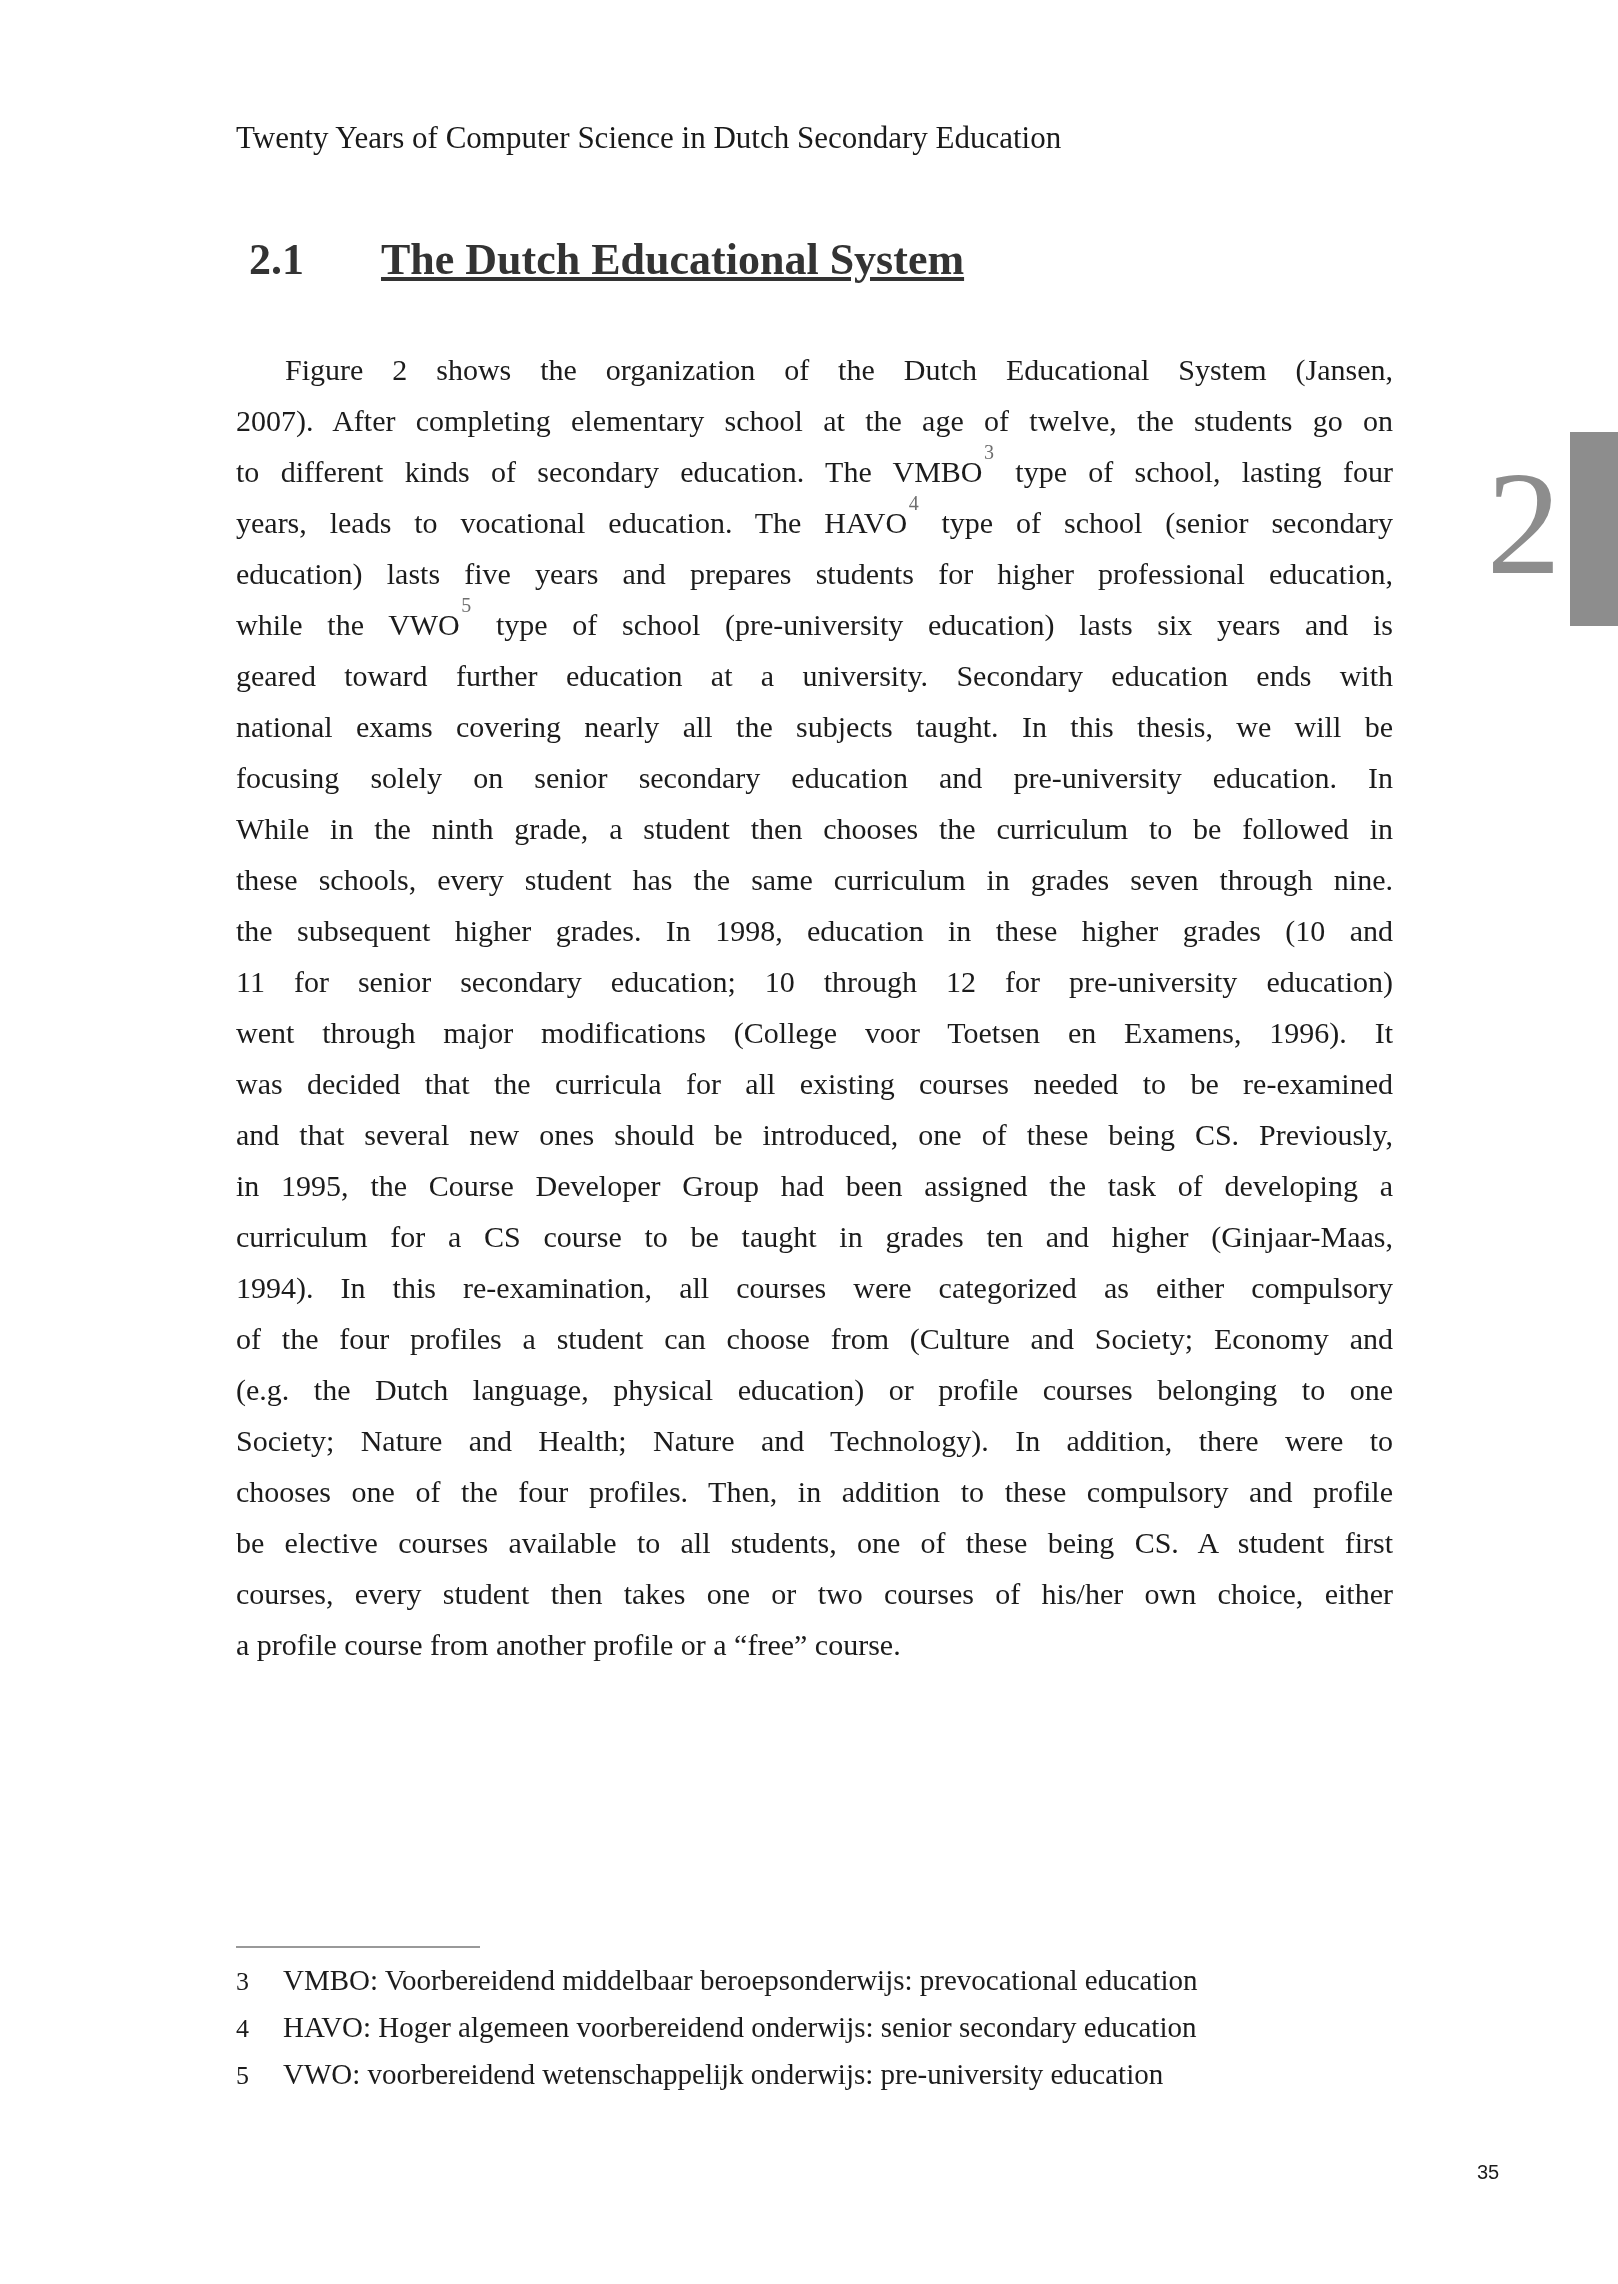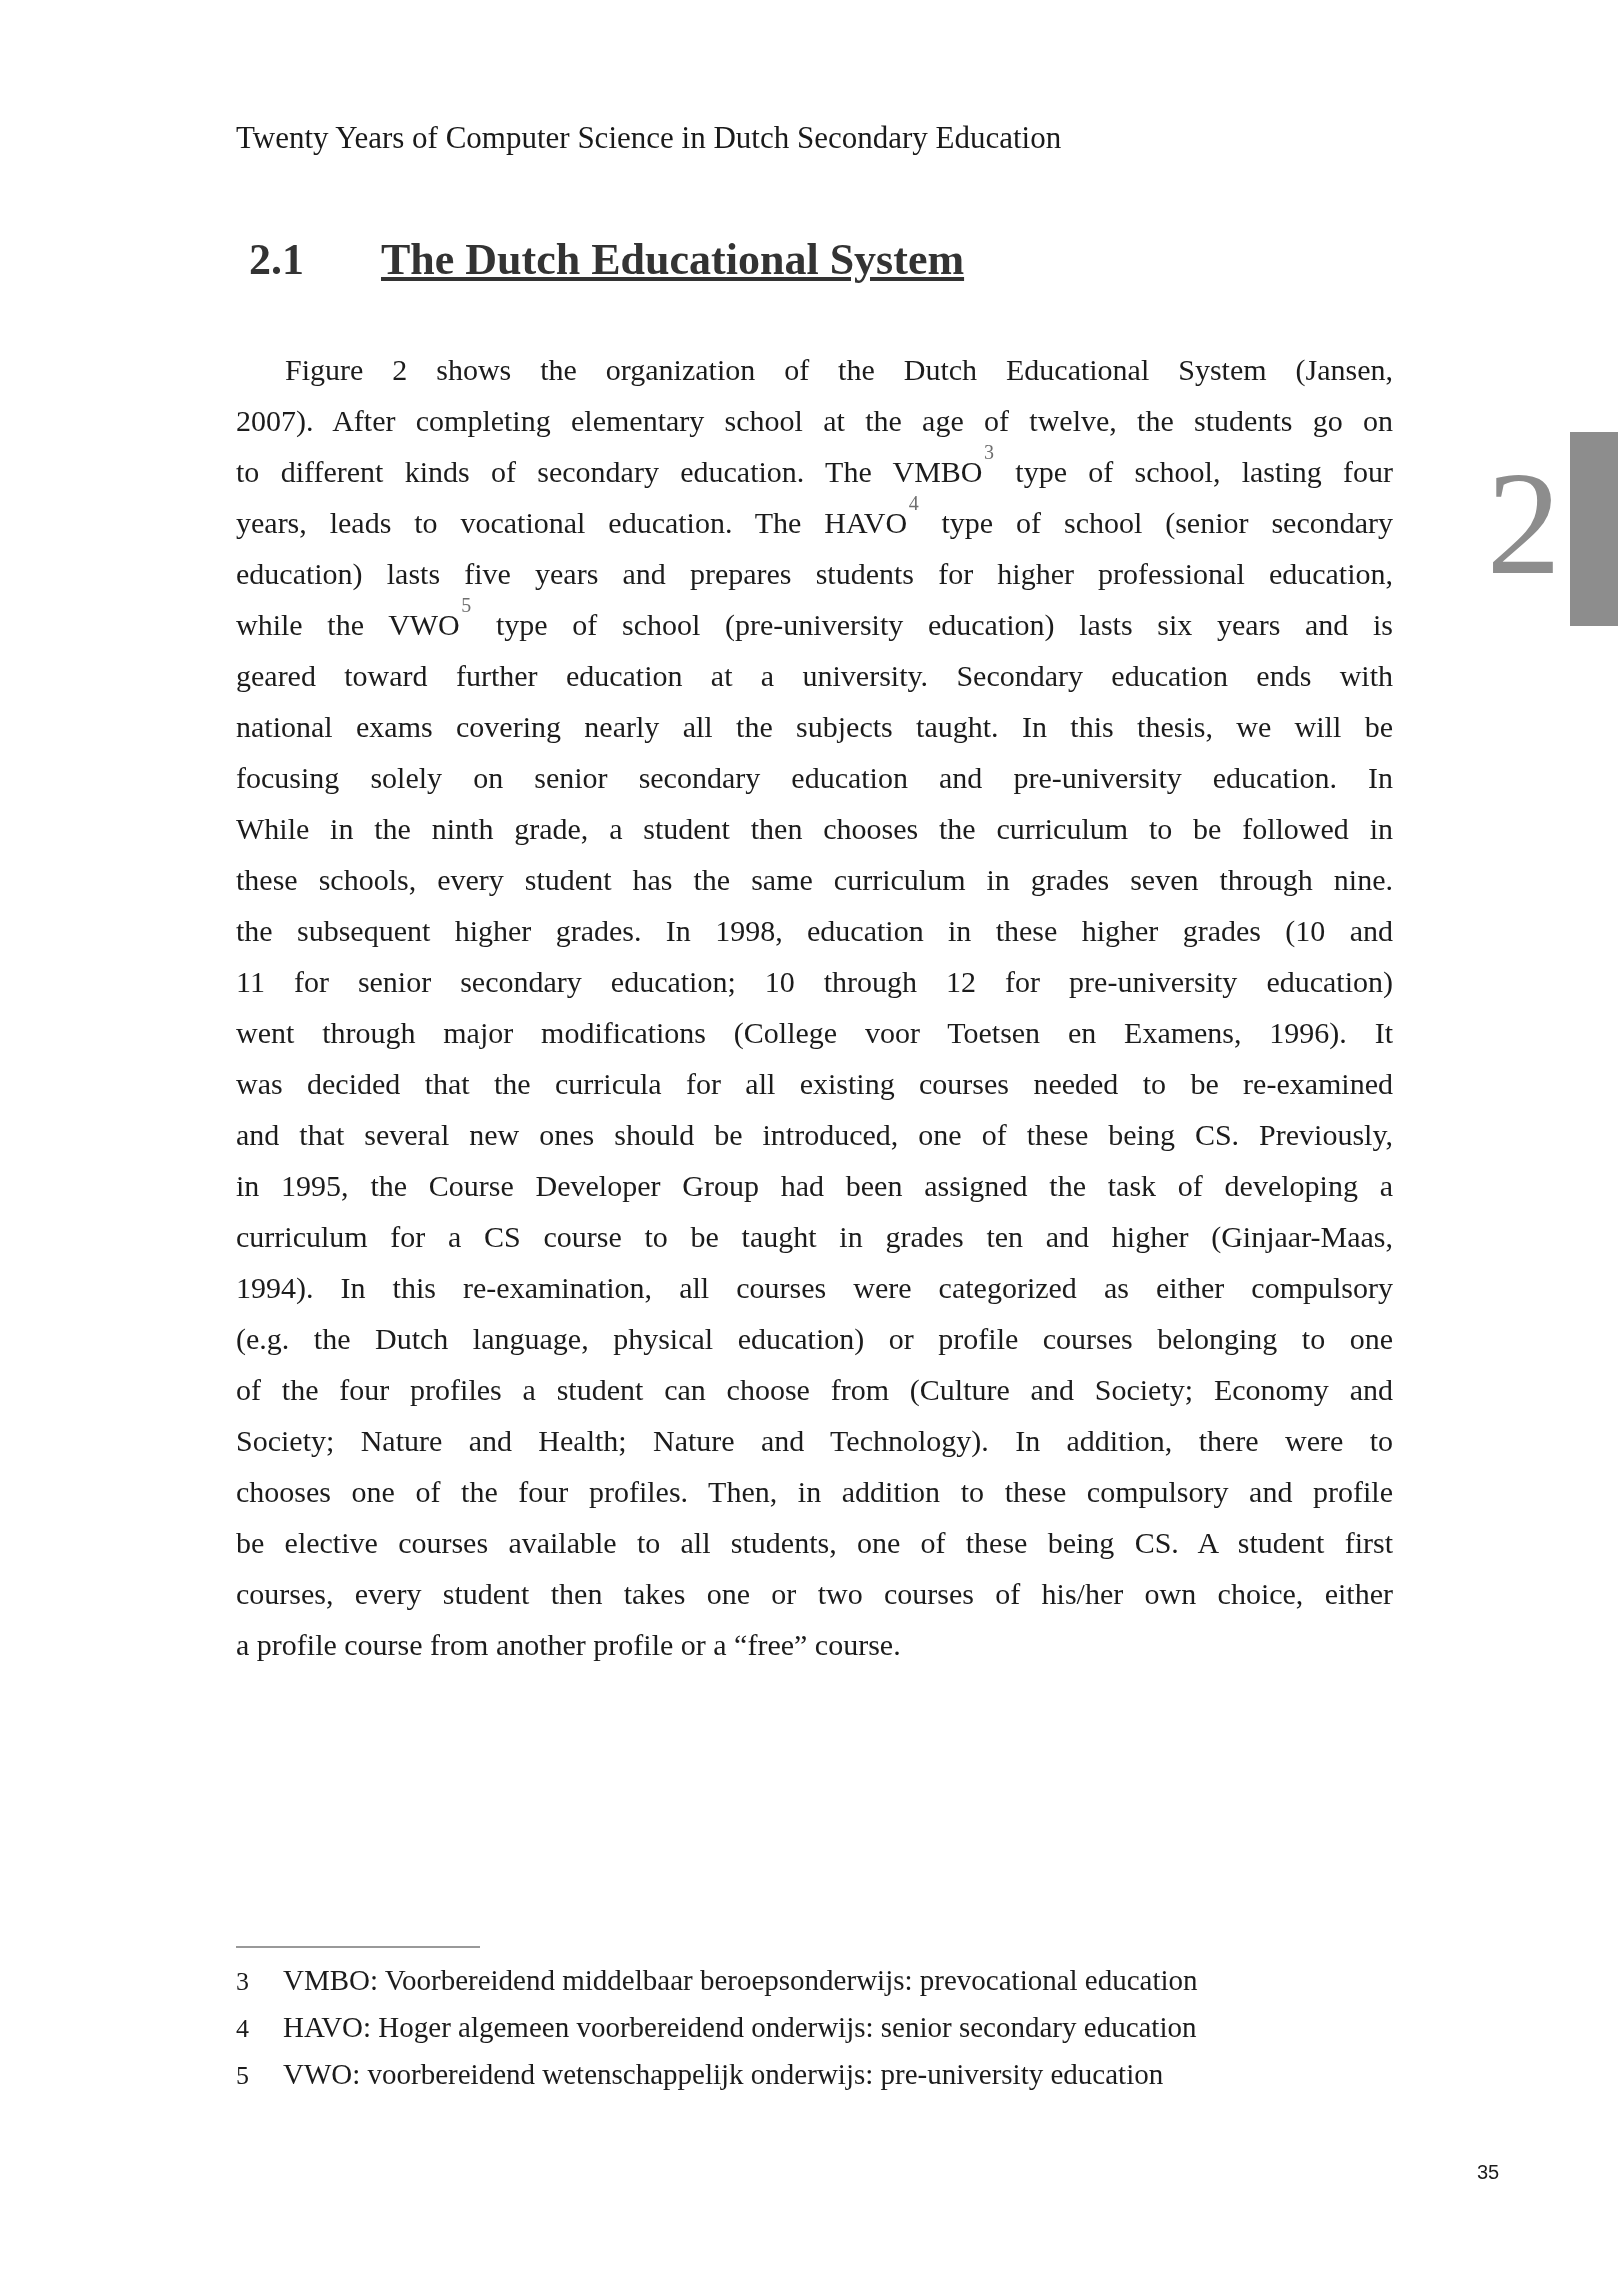--- a/index.html
+++ b/index.html
@@ -138,22 +138,22 @@
       <div class="bline">While in the ninth grade, a student then chooses the curriculum to be followed in</div>
       <div class="bline">these schools, every student has the same curriculum in grades seven through nine.</div>
       <div class="bline">the subsequent higher grades. In 1998, education in these higher grades (10 and</div>
       <div class="bline">11 for senior secondary education; 10 through 12 for pre-university education)</div>
       <div class="bline">went through major modifications (College voor Toetsen en Examens, 1996). It</div>
       <div class="bline">was decided that the curricula for all existing courses needed to be re-examined</div>
       <div class="bline">and that several new ones should be introduced, one of these being CS. Previously,</div>
       <div class="bline">in 1995, the Course Developer Group had been assigned the task of developing a</div>
       <div class="bline">curriculum for a CS course to be taught in grades ten and higher (Ginjaar-Maas,</div>
       <div class="bline">1994). In this re-examination, all courses were categorized as either compulsory</div>
+      <div class="bline">of the four profiles a student can choose from (Culture and Society; Economy and</div>
       <div class="bline">(e.g. the Dutch language, physical education) or profile courses belonging to one</div>
-      <div class="bline">of the four profiles a student can choose from (Culture and Society; Economy and</div>
       <div class="bline">Society; Nature and Health; Nature and Technology). In addition, there were to</div>
       <div class="bline">chooses one of the four profiles. Then, in addition to these compulsory and profile</div>
       <div class="bline">be elective courses available to all students, one of these being CS. A student first</div>
       <div class="bline">courses, every student then takes one or two courses of his/her own choice, either</div>
       <div class="bline last">a profile course from another profile or a “free” course.</div>
     </div>
 
   <div class="footnotes">
     <div class="fn-rule"></div>
     <div id="fn-list">

